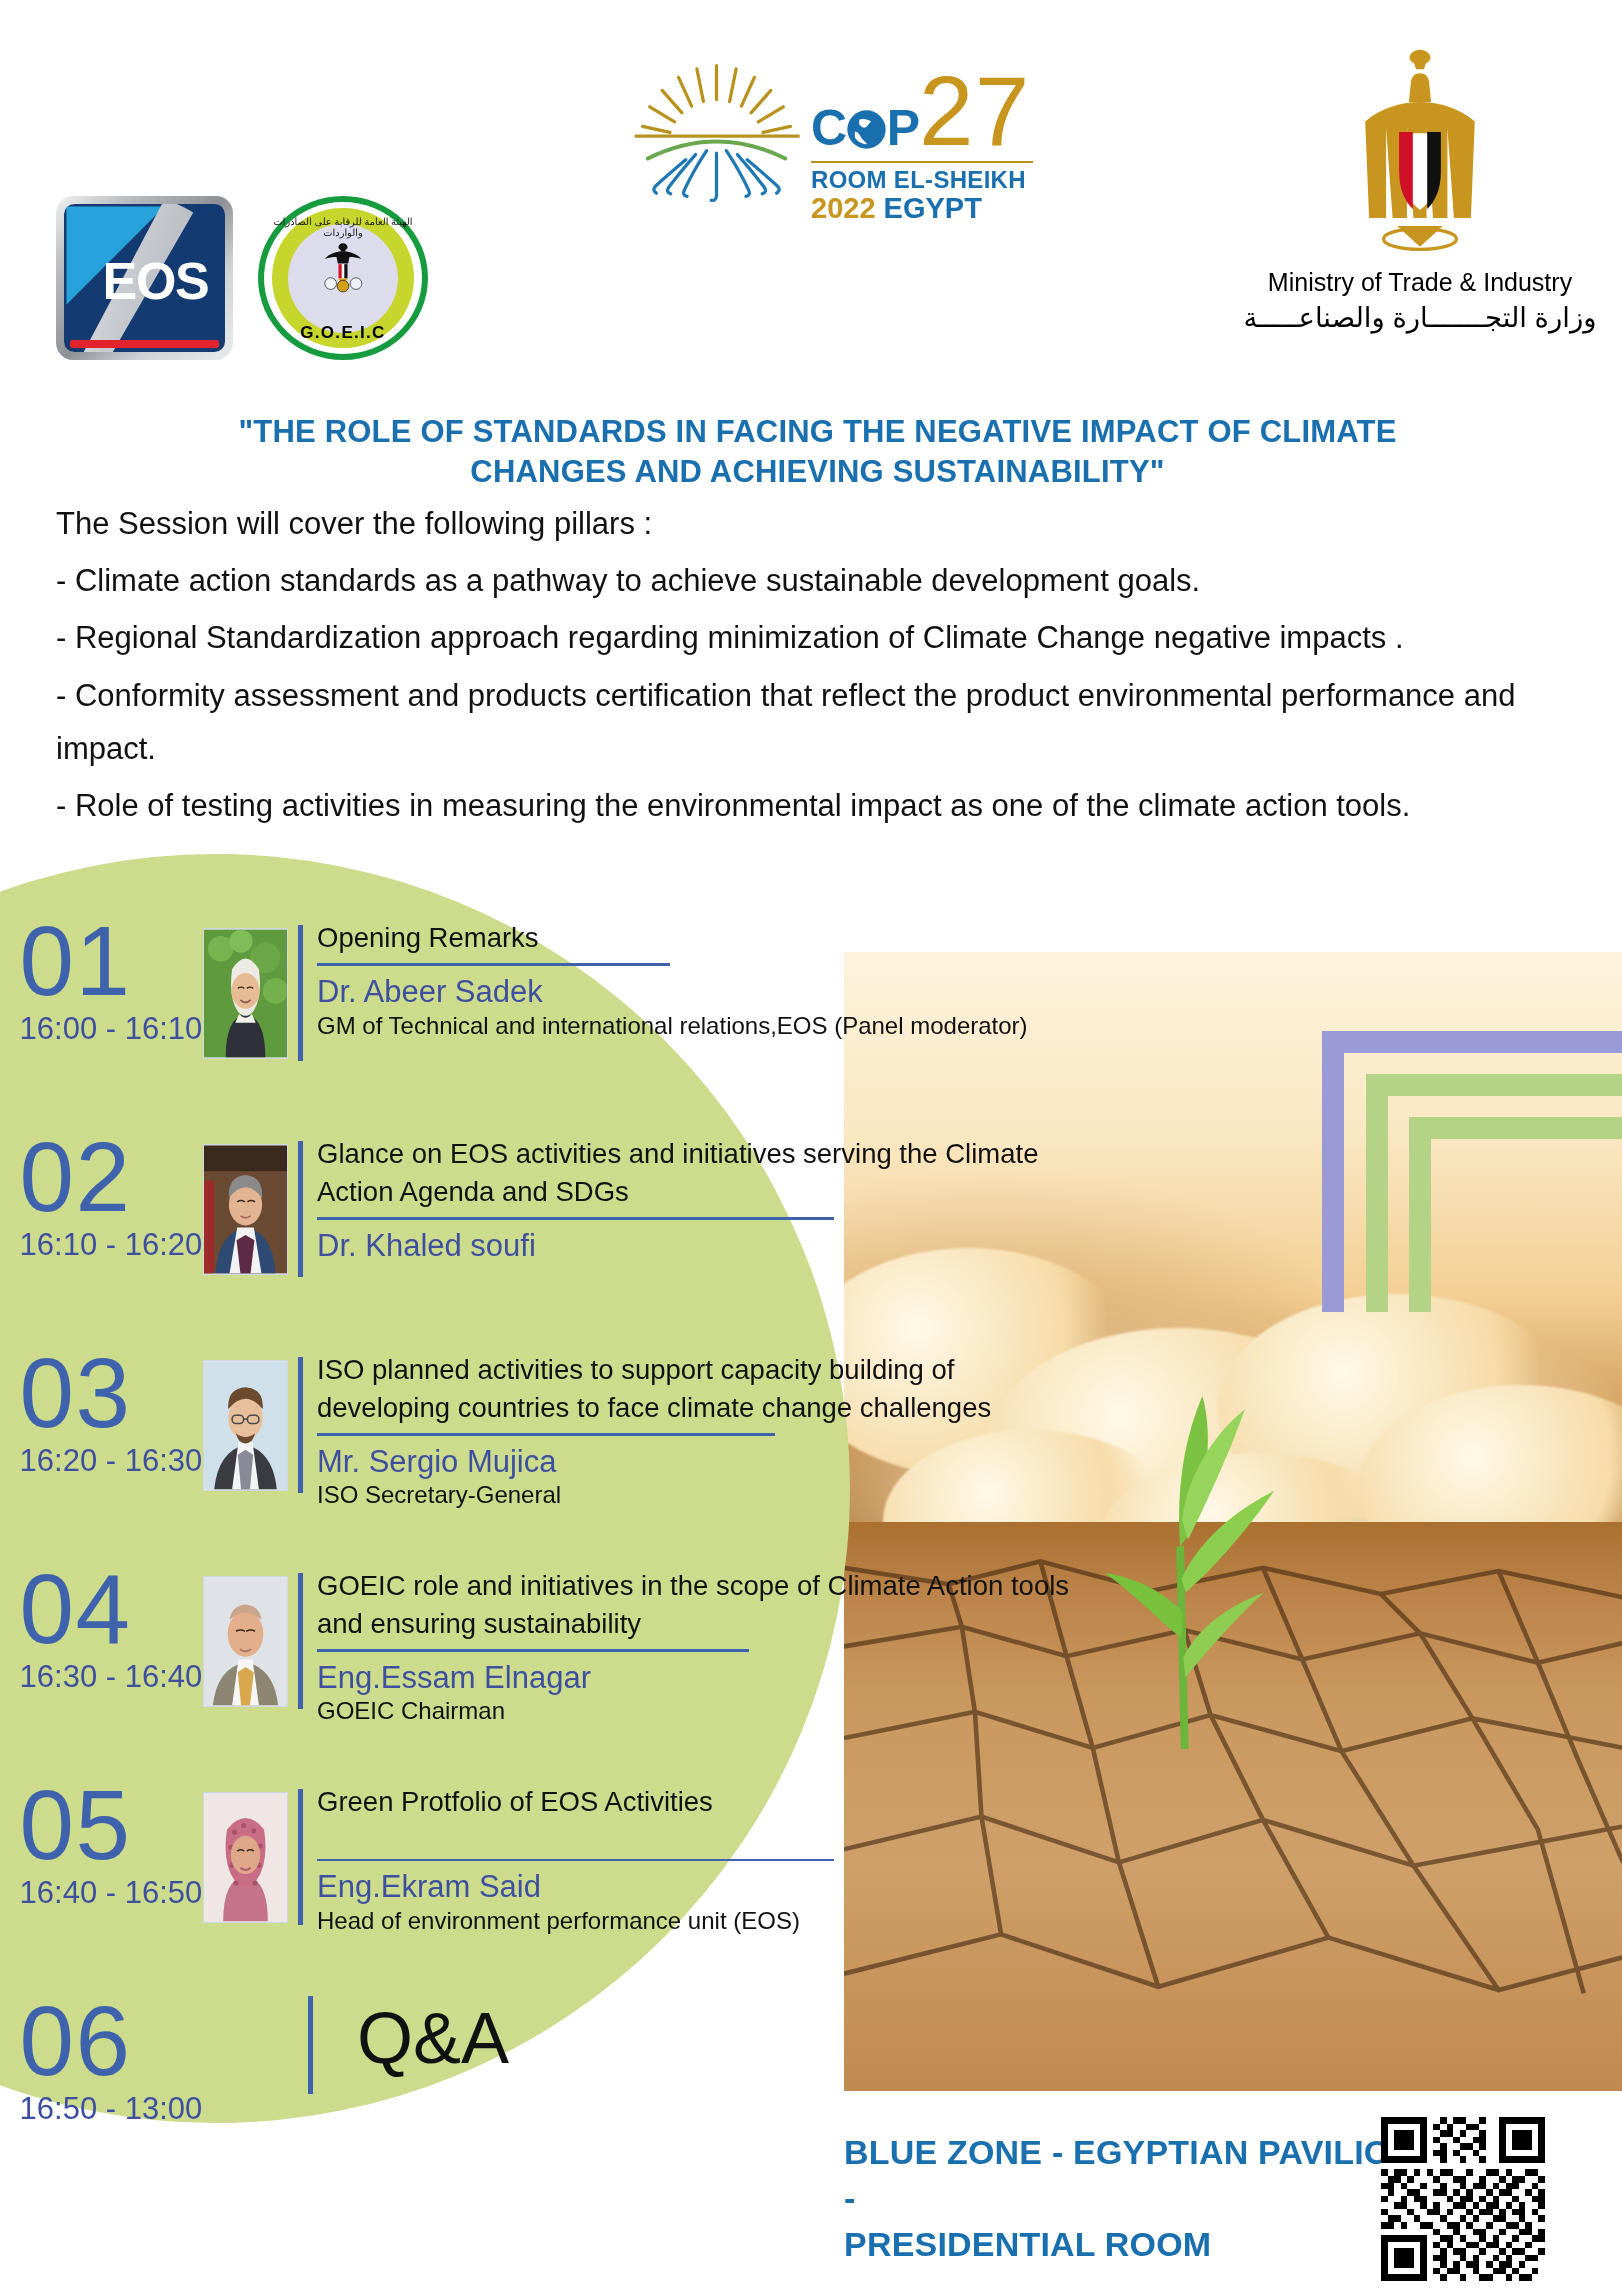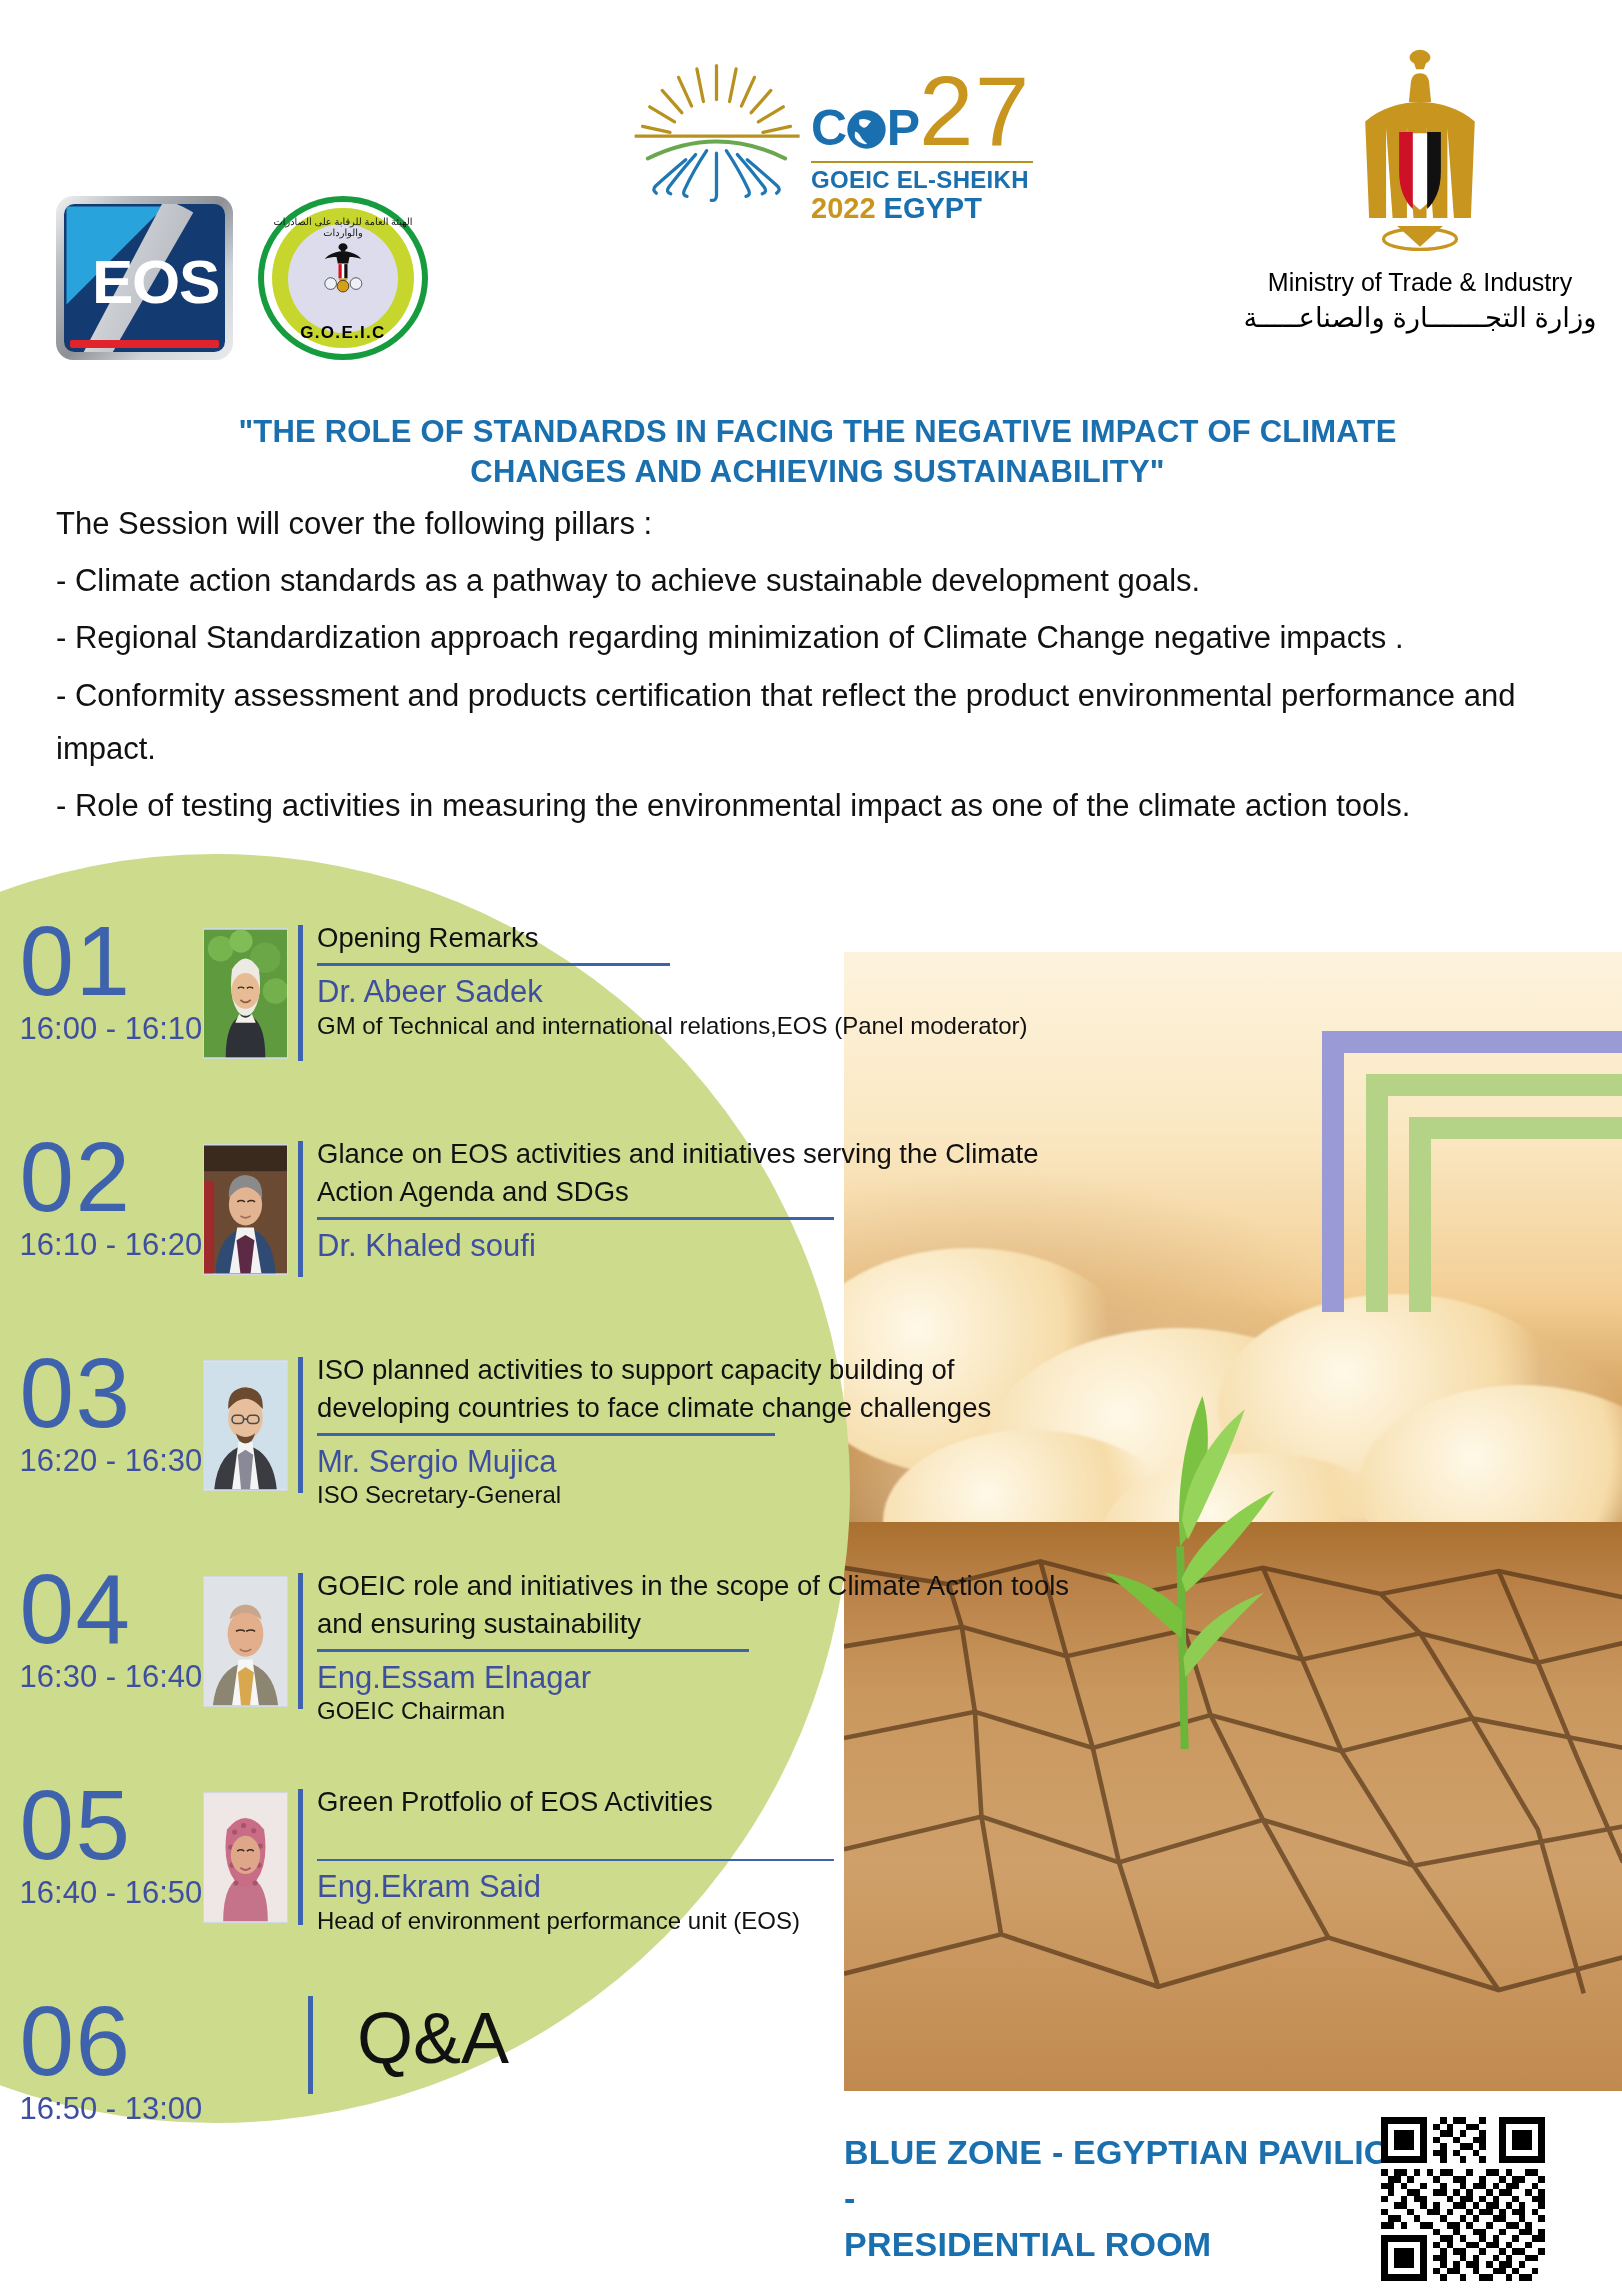--- a/index.html
+++ b/index.html
@@ -34,21 +34,21 @@
     position:absolute; left:-26px; top:-6.5px; width:196px; height:183px;
     border-radius:50%;
     background:linear-gradient(120deg,#ffffff 0%,#c9ccd1 45%,#9a9ea4 100%);
     transform:rotate(-12deg);
     clip-path: polygon(0 100%, 78% 0, 100% 0, 16% 100%);
   }
   .eos-text {
     position:absolute; left:0; right:0; top:52%; transform:translateY(-50%);
     text-align:center; color:#ffffff;
     font-family:"Liberation Sans", sans-serif;
-    font-weight:bold; font-size:62px; letter-spacing:-1.3px;
+    font-weight:bold; font-size:52px; letter-spacing:-1.3px;
     padding-left:22px;
   }
   .eos-redbar {
     position:absolute; left:6.5px; right:6.5px; bottom:4.6px; height:7.9px;
     background:#e1232b; border-radius:2px;
   }
 
   
   .goeic-logo { position:absolute; left:258px; top:196px; width:170px; height:164px; }
   .goeic-wreath {
@@ -302,21 +302,21 @@
         <path d="M135 144 Q135 180 135 208 q0 9 -8 8"></path>
       </g>
     </svg>
     <div class="cop27-word">
       <div class="cop-title">C<span style="position:relative;display:inline-block;">
         <svg width="41" height="41" viewBox="0 0 62 62" style="vertical-align:-5.2px;">
           <circle cx="31" cy="31" r="29" fill="#1a6faf"></circle>
           <path d="M20 16c6-2 13-1 18 3-4 3-5 8-9 9-3 1-7-2-9-5zM14 34c4 1 7 5 9 9 2 4 6 6 9 10-7 1-14-3-18-9-1-3-1-7 0-10z" fill="#ffffff"></path>
         </svg></span><span>P</span><span class="num">27</span></div>
       <div class="cop-rule"></div>
-      <div class="cop-sub1">GOEIC EL-SHEIKH</div>
+      <div class="cop-sub1">ROOM EL-SHEIKH</div>
       <div class="cop-sub2"><span class="yr">2022</span> <span class="eg">EGYPT</span></div>
     </div>
   </div>
 
   <div class="ministry">
     <svg class="ministry-eagle" viewBox="0 0 210 330">
       <g fill="#c8951f">
         <path d="M105 16c9 0 16 6 16 12 0 4-3 7-7 9l-3 9h-12l-3-9c-4-2-7-5-7-9 0-6 7-12 16-12z"></path>
         <path d="M105 52c-8 0-13 5-14 14l-3 30h34l-3-30c-1-9-6-14-14-14z"></path>
         <path d="M105 96c-30 0-62 10-84 30l6 148h26V136l10 138h22V134l10 140h20V134l10 140h22V136l10 138h26l6-148c-22-20-54-30-84-30z"></path>

